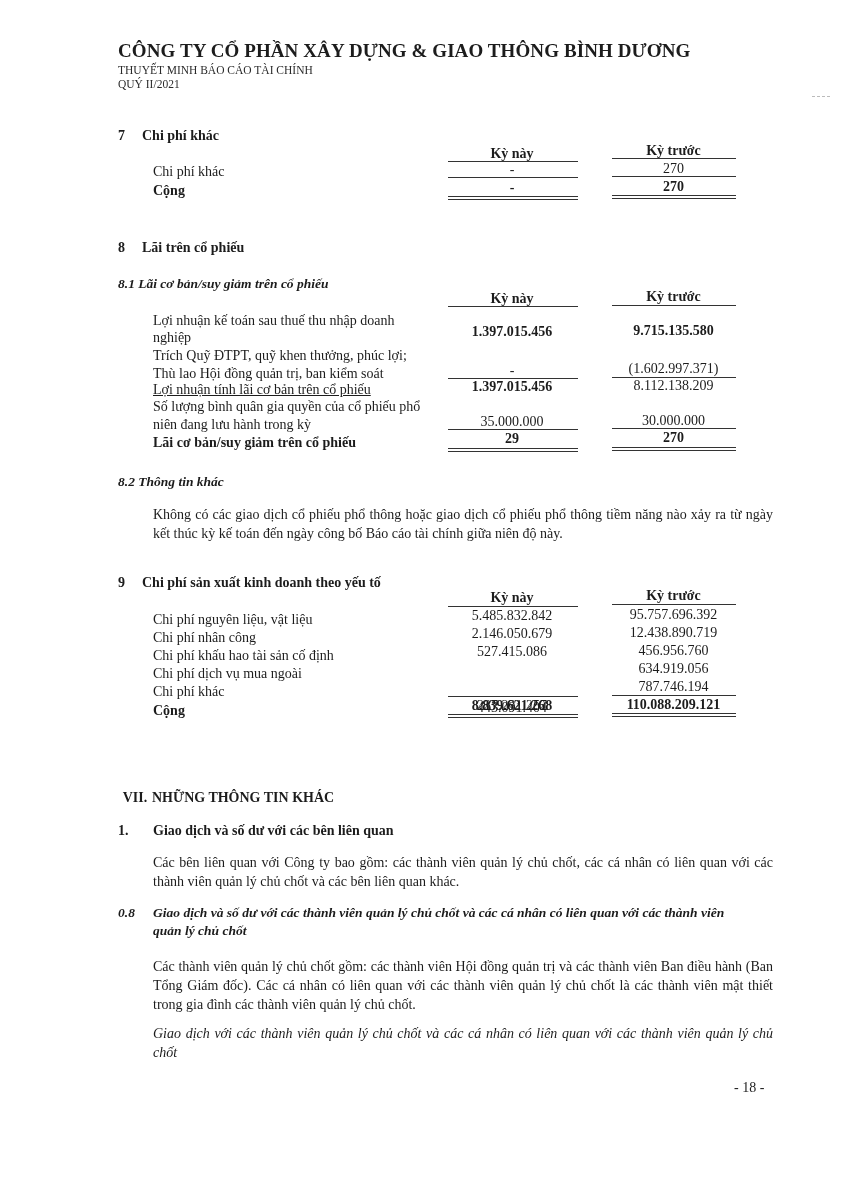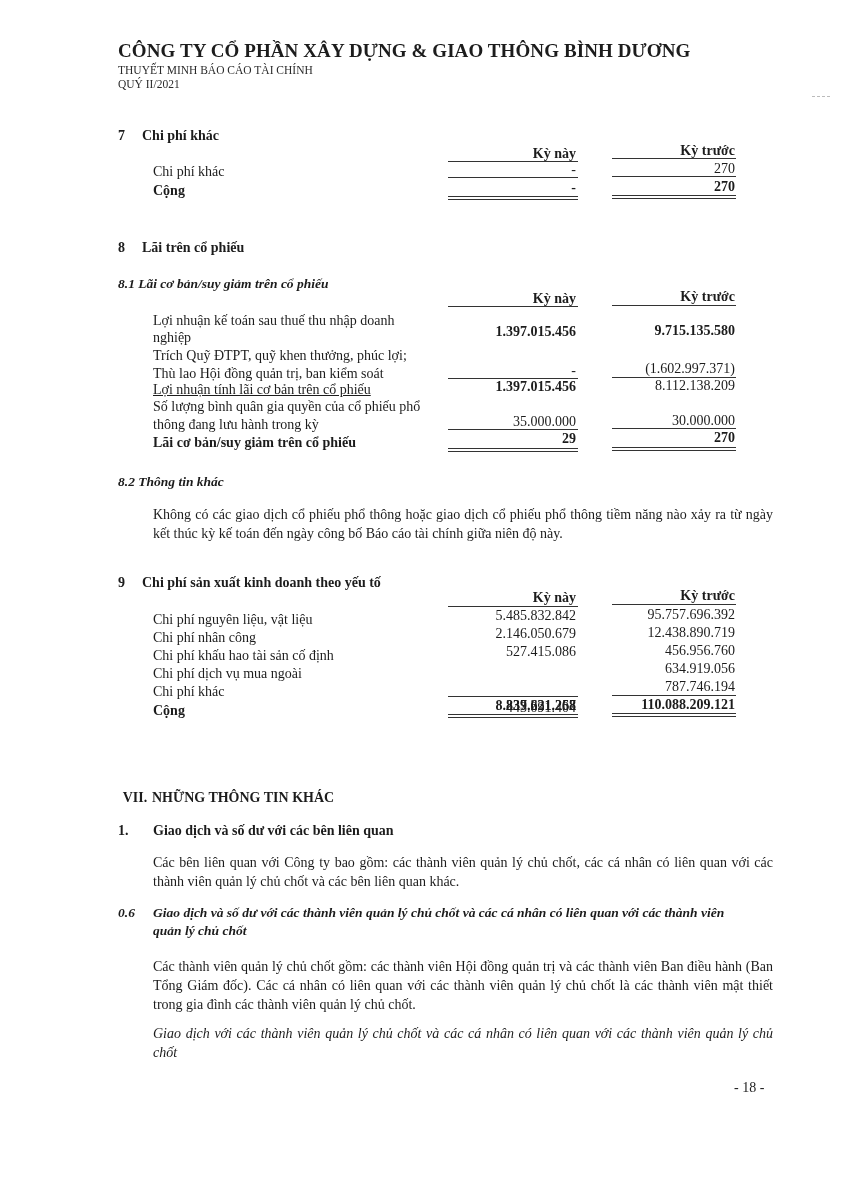--- a/index.html
+++ b/index.html
@@ -7,21 +7,21 @@
          font-family:"Liberation Serif", "DejaVu Serif", serif; color:#1c1c1c; }
   .abs { position:absolute; }
   .company { left:118px; top:40px; font-size:19px; font-weight:bold; letter-spacing:0.1px; white-space:nowrap; }
   .subhead { left:118px; font-size:11.5px; white-space:nowrap; color:#2a2a2a; }
   .corner-mark { left:812px; top:96px; width:18px; height:0; border-top:1px dashed #bbb; }
   .sec-title { font-size:14px; font-weight:bold; white-space:nowrap; }
   .sec-num { display:inline-block; width:24px; }
   .sub-italic { font-size:13.5px; font-weight:bold; font-style:italic; white-space:nowrap; }
   .label { left:153px; font-size:14px; white-space:nowrap; line-height:16px; }
   .bold { font-weight:bold; }
-  .col1, .col2 { font-size:14px; text-align:right; white-space:nowrap; line-height:16px; }
+  .col1, .col2 { font-size:14px; text-align:center; white-space:nowrap; line-height:16px; }
   .col1 { left:448px; width:128px; }
   .col2 { left:612px; width:123px; }
   .hdr { font-weight:bold; }
   .line { position:absolute; height:0; border-top:1.3px solid #333; }
   .dline { position:absolute; height:2px; border-top:1.3px solid #333; border-bottom:1.3px solid #333; }
   .l1 { left:448px; width:130px; }
   .l2 { left:612px; width:124px; }
   .para { left:153px; width:620px; font-size:14px; line-height:19px; text-align:justify; }
   .para-it { font-style:italic; }
   .pageno { left:734px; top:1080px; font-size:14px; white-space:nowrap; }
@@ -73,21 +73,21 @@
 <div class="abs col1" style="top:363px;">-</div>
 <div class="abs col2" style="top:361px;">(1.602.997.371)</div>
 <div class="line l1" style="top:378px;"></div>
 <div class="line l2" style="top:377px;"></div>
 
 <div class="abs label" style="top:382px;text-decoration:underline;">Lợi nhuận tính lãi cơ bản trên cổ phiếu</div>
 <div class="abs col1 bold" style="top:379px;">1.397.015.456</div>
 <div class="abs col2" style="top:378px;">8.112.138.209</div>
 
 <div class="abs label" style="top:399px;">Số lượng bình quân gia quyền của cổ phiếu phổ</div>
-<div class="abs label" style="top:417px;">thông đang lưu hành trong kỳ</div>
+<div class="abs label" style="top:417px;">niên đang lưu hành trong kỳ</div>
 <div class="abs col1" style="top:414px;">35.000.000</div>
 <div class="abs col2" style="top:413px;">30.000.000</div>
 <div class="line l1" style="top:429px;"></div>
 <div class="line l2" style="top:428px;"></div>
 
 <div class="abs label bold" style="top:435px;">Lãi cơ bản/suy giảm trên cổ phiếu</div>
 <div class="abs col1 bold" style="top:431px;">29</div>
 <div class="abs col2 bold" style="top:430px;">270</div>
 <div class="dline l1" style="top:448px;"></div>
 <div class="dline l2" style="top:447px;"></div>
@@ -133,19 +133,19 @@
 
 <div class="abs sec-title" style="left:118px; top:790px;">
   <span style="display:inline-block; width:34px;text-align:center;">VII.</span><span>NHỮNG THÔNG TIN KHÁC</span>
 </div>
 
 <div class="abs sec-title" style="left:118px; top:823px;">
   <span style="display:inline-block; width:35px;">1.</span><span>Giao dịch và số dư với các bên liên quan</span>
 </div>
 <div class="abs para" style="top:853px;">Các bên liên quan với Công ty bao gồm: các thành viên quản lý chủ chốt, các cá nhân có liên quan với các thành viên quản lý chủ chốt và các bên liên quan khác.</div>
 
-<div class="abs sub-italic" style="left:118px; top:905px;">0.6</div>
+<div class="abs sub-italic" style="left:118px; top:905px;">0.8</div>
 <div class="abs sub-italic" style="left:153px; top:905px;">Giao dịch và số dư với các thành viên quản lý chủ chốt và các cá nhân có liên quan với các thành viên</div>
 <div class="abs sub-italic" style="left:153px; top:923px;">quản lý chủ chốt</div>
 <div class="abs para" style="top:957px;">Các thành viên quản lý chủ chốt gồm: các thành viên Hội đồng quản trị và các thành viên Ban điều hành (Ban Tổng Giám đốc). Các cá nhân có liên quan với các thành viên quản lý chủ chốt là các thành viên mật thiết trong gia đình các thành viên quản lý chủ chốt.</div>
 <div class="abs para para-it" style="top:1024px;">Giao dịch với các thành viên quản lý chủ chốt và các cá nhân có liên quan với các thành viên quản lý chủ chốt</div>
 
 <div class="abs pageno">- 18 -</div>
 
 </body></html>

